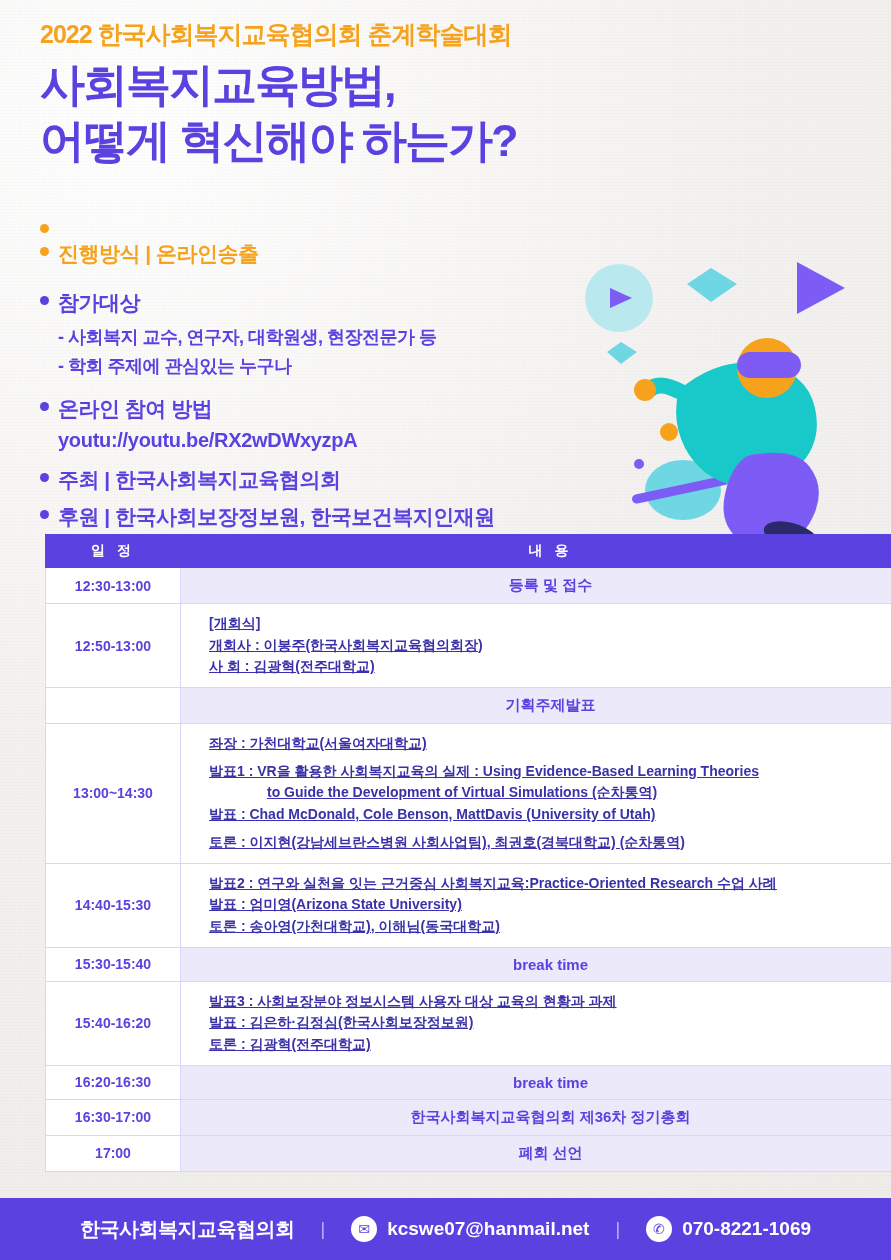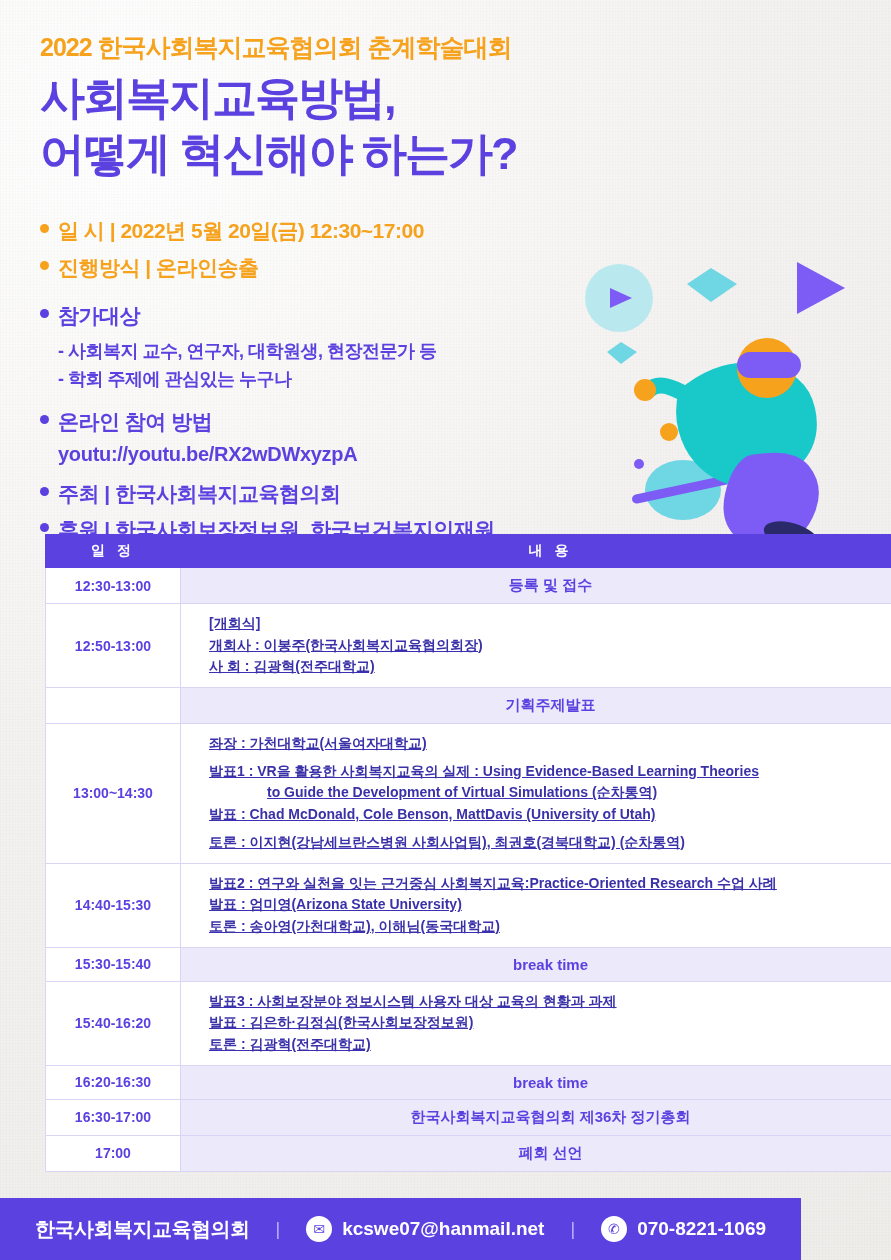--- a/index.html
+++ b/index.html
@@ -16,21 +16,21 @@
   }
   .noise{
     position:absolute;inset:0;
     background-image:
       repeating-linear-gradient(0deg, rgba(0,0,0,0.012) 0px, rgba(0,0,0,0.012) 1px, transparent 1px, transparent 3px),
       repeating-linear-gradient(90deg, rgba(0,0,0,0.012) 0px, rgba(0,0,0,0.012) 1px, transparent 1px, transparent 3px);
     pointer-events:none;
   }
 
   
-  .head{position:absolute;left:40px;top:34px;width:700px;z-index:5;}
+  .head{position:absolute;left:40px;top:21px;width:700px;z-index:5;}
   .eyebrow{
     color:#f6a21d;font-size:25px;font-weight:bold;letter-spacing:-1px;
     line-height:1.1;margin:0 0 8px 0;
   }
   .title{
     color:#5b42e0;font-size:45px;font-weight:bold;letter-spacing:-2px;
     line-height:1.25;margin:0;
   }
   .title .l2{display:block;}
 
@@ -77,21 +77,21 @@
     background:#ece9fb;text-align:center;color:#5b42e0;font-weight:bold;font-size:15px;
     padding:8px 0;
     margin-top:10px;
   }
   .ln{line-height:1.55;font-size:14px;font-weight:bold;color:#3a31a8;}
   .spacer6{height:6px;}
   .ln2{padding-left:58px;}
 
   
   .footer{
-    position:absolute;left:0;bottom:0;width:801px;height:62px;
+    position:absolute;left:0;bottom:0;width:891px;height:62px;
     background:#5b42e0;display:flex;align-items:center;justify-content:center;
     color:#fff;z-index:6;
   }
   .f-org{font-size:20px;font-weight:bold;letter-spacing:-.5px;}
   .f-div{margin:0 26px;color:#bfb4fb;font-size:18px;}
   .f-item{display:flex;align-items:center;font-size:19px;font-weight:bold;}
   .f-ico{
     width:26px;height:26px;border-radius:50%;background:#fff;color:#5b42e0;
     display:flex;align-items:center;justify-content:center;font-size:14px;
     margin-right:10px;flex:0 0 auto;
@@ -132,24 +132,20 @@
     <div class="eyebrow">2022 한국사회복지교육협의회 춘계학술대회</div>
     <h1 class="title">
       <span class="l2">사회복지교육방법,</span>
       <span class="l2">어떻게 혁신해야 하는가?</span>
     </h1>
   </div>
 
   <div class="info">
     <div class="row">
       <span class="dot amber"></span>
-      <span class="rowtext">
-        <span>일      시</span>
-        <span class="sp">| 2022년 5월 20일(금) 12:30~17:00</span>
-      </span>
     </div>
     <div class="row">
       <span class="dot amber"></span>
       <span class="rowtext">
         <span>진행방식</span>
         <span class="sp">| 온라인송출</span>
       </span>
     </div>
 
     <div class="gapsm"></div>

